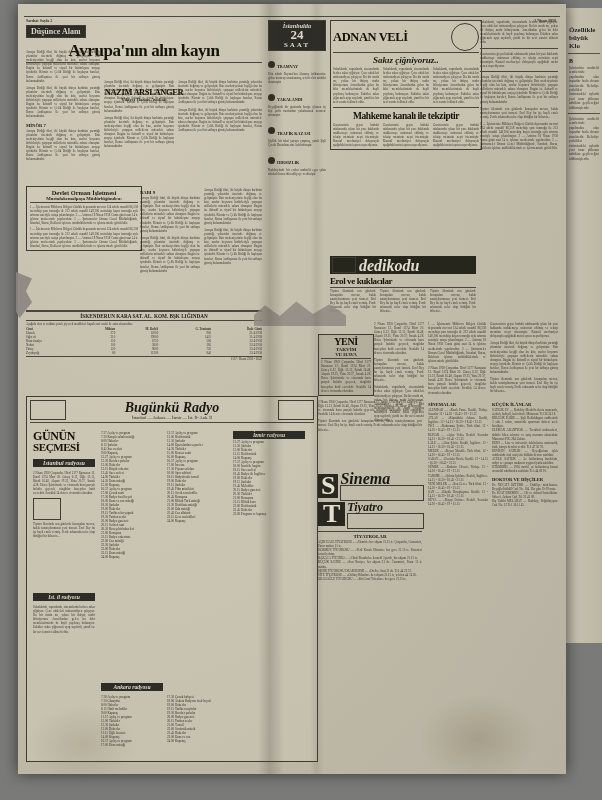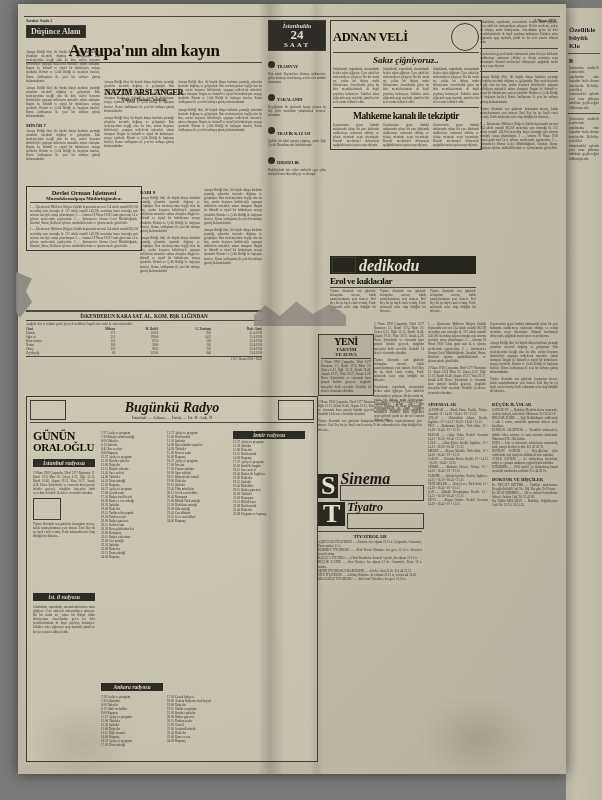--- a/index.html
+++ b/index.html
@@ -8,21 +8,21 @@
   
   .sheet{
     position:absolute;left:18px;top:4px;width:548px;height:770px;
     background:
       radial-gradient(ellipse at 20% 10%, #cfc9b8 0%, #c3bdab 40%, #b6b0a0 100%);
     box-shadow:0 0 14px rgba(0,0,0,.55);
     filter:contrast(1.02);
   }
   
   .sliver{
-    position:absolute;left:566px;top:8px;width:36px;height:792px;
+    position:absolute;left:566px;top:8px;width:36px;height:635px;
     background:linear-gradient(90deg,#b9b3a2 0%,#c6c0af 30%,#bdb7a6 100%);
     overflow:hidden;
   }
   .sliver .sv-title{font-size:7px;font-weight:bold;color:#2b2a26;margin:18px 3px 2px 3px;line-height:8px;}
   .sliver .sv-line{height:1px;background:#55534a;margin:3px 2px;}
   .sliver .sv-txt{font-size:3.4px;line-height:4.4px;color:#3a3832;margin:2px 3px;text-align:justify;}
   .sliver .sv-b{font-size:6px;font-weight:bold;color:#1d1c16;margin:4px 3px 1px;}
 
   
   .tear{position:absolute;background:#8a8580;}
@@ -281,21 +281,21 @@
         <div style="text-align:center;">
           <div class="title-script" style="font-size:14px;line-height:14px;">Bugünkü Radyo</div>
           <div style="font-size:4.4px;color:#2d2b24;">İstanbul — Ankara — İzmir — İst. İl- Ank. İl</div>
         </div>
         <div class="photo halftone" style="width:34px;height:18px;border:1px solid #3f3d35;"></div>
       </div>
       <div style="width:100%;height:1px;background:#4a4840;margin:2px 0;"></div>
 
       <div style="position:absolute;left:6px;top:34px;width:62px;">
         <div class="big-head" style="font-size:12px;line-height:11px;">GÜNÜN</div>
-        <div class="big-head" style="font-size:11px;line-height:11px;">ORALOĞLU</div>
+        <div class="big-head" style="font-size:11px;line-height:11px;">SEÇMESİ</div>
       </div>
 
       <div style="position:absolute;left:6px;top:62px;width:62px;background:#2f2e28;color:#ded9c9;
                   font-size:6px;font-weight:bold;font-style:italic;text-align:center;padding:1px 0;">İstanbul radyosu</div>
 
       <div style="position:absolute;left:6px;top:74px;width:62px;">
         <div class="tiny">2 Nisan 1958 Çarşamba. Hicrî 1377 Ramazan 12. Rumî 1374 Mart 20. Güneş 6.12, Öğle 13.13, İkindi 16.48, Akşam 19.25, Yatsı 20.57, İmsak 4.28. Hava: Şehrimizde ve civarında hava parçalı bulutlu geçecek, rüzgârlar kuzeyden hafif esecektir. Sıcaklık 14 derece civarında olacaktır.</div>
         <div class="photo halftone" style="width:26px;height:20px;border:1px solid #3f3d35;margin:2px 0;"></div>
         <div class="tiny">Tiyatro âleminde son günlerde konuşulan mevzu, kukla sanatçılarımızın yeni turnesi. Erol Bey bu işe hayli emek vermiş. Perde arkasında neler olup bittiğini bir bilseniz...</div>
       </div>

